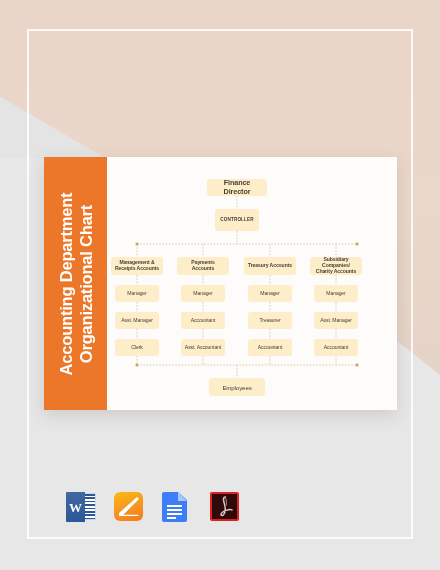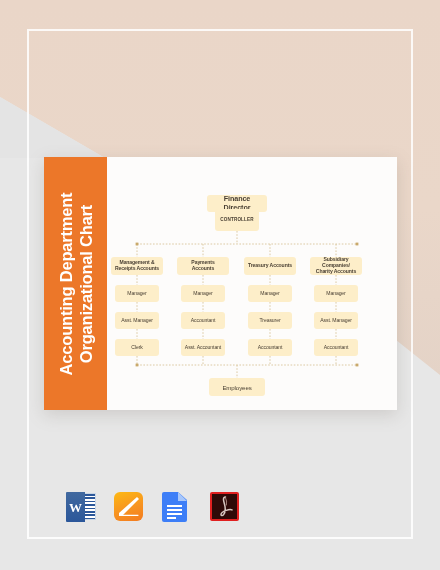--- a/index.html
+++ b/index.html
@@ -242,21 +242,21 @@
             <line x1="130" y1="208" x2="130" y2="221"></line>
           </g>
           <g fill="#c9a96b">
             <rect x="28.6" y="85.6" width="2.8" height="2.8"></rect>
             <rect x="248.6" y="85.6" width="2.8" height="2.8"></rect>
             <rect x="28.6" y="206.6" width="2.8" height="2.8"></rect>
             <rect x="248.6" y="206.6" width="2.8" height="2.8"></rect>
           </g>
         </svg>
 
-        <div class="node n-root" style="left:100px; top:38px;  width:60px;  height:17px;">Finance Director</div>
+        <div class="node n-root" style="left:100px; top:22px;  width:60px;  height:17px;">Finance Director</div>
         <div class="node n-ctrl" style="left:108px; top:52px;  width:44px;  height:22px;">CONTROLLER</div>
 
         <div class="node n-dept" style="left:4px;   top:100px; width:52px;  height:18px;">Management &amp; Receipts Accounts</div>
         <div class="node n-dept" style="left:70px;  top:100px; width:52px;  height:18px;">Payments Accounts</div>
         <div class="node n-dept" style="left:137px; top:100px; width:52px;  height:18px;">Treasury Accounts</div>
         <div class="node n-dept" style="left:203px; top:100px; width:52px;  height:18px;">Subsidiary Companies/ Charity Accounts</div>
 
         <div class="node n-role" style="left:8px;   top:128px; width:44px;  height:17px;">Manager</div>
         <div class="node n-role" style="left:8px;   top:155px; width:44px;  height:17px;">Asst. Manager</div>
         <div class="node n-role" style="left:8px;   top:182px; width:44px;  height:17px;">Clerk</div>

